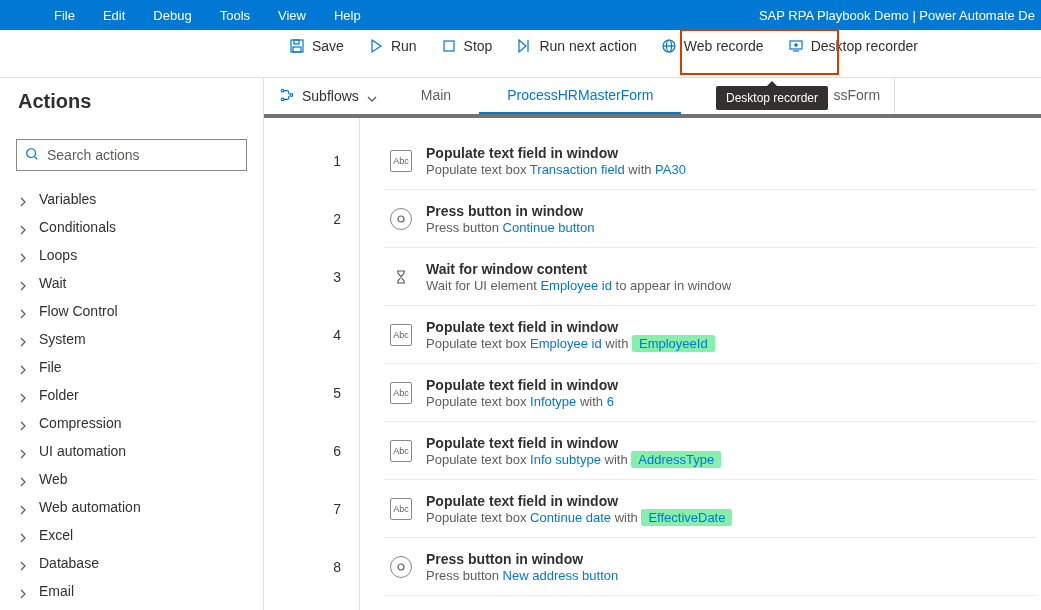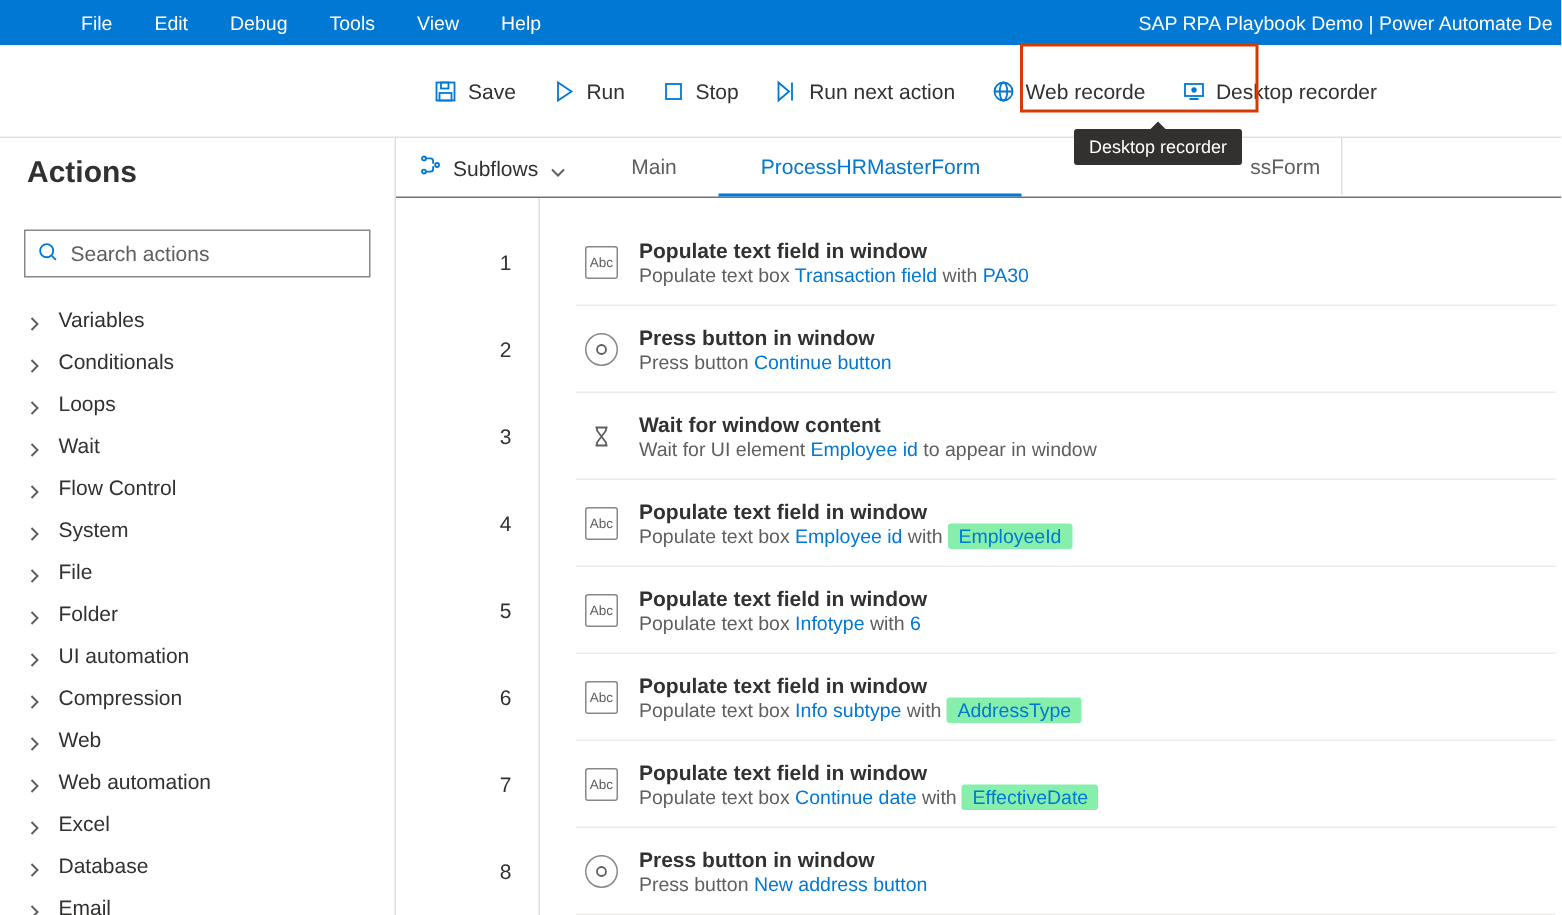--- a/index.html
+++ b/index.html
@@ -1,38 +1,38 @@
 <!DOCTYPE html>
 <html><head>
 <meta charset="utf-8">
 <style>
   * { box-sizing: border-box; margin: 0; padding: 0; }
   body { font-family: "Segoe UI", Arial, sans-serif; font-size: 14px; color: #323130; width: 1041px; height: 610px; overflow: hidden; background: #fff; }
   .menubar { background: #0078d4; color: #fff; display: flex; align-items: center; height: 30px; padding: 0 0 0 40px; }
   .menubar .menu-item { padding: 0 14px; font-size: 13px; cursor: pointer; }
   .menubar .title { margin-left: auto; padding-right: 6px; font-size: 13px; }
-  .toolbar { display: flex; align-items: center; height: 62px; border-bottom: 1px solid #e1dfdd; padding-left: 277px; position: relative; }
+  .toolbar { display: flex; align-items: flex-start; height: 48px; border-bottom: 1px solid #e1dfdd; padding-left: 277px; position: relative; }
   .tool-btn { display: flex; align-items: center; gap: 7px; padding: 0 12px; height: 32px; cursor: pointer; font-size: 14px; color: #323130; }
   .tool-btn .ic { width: 16px; height: 16px; display: inline-flex; align-items: center; justify-content: center; color: #0078d4; }
   .highlight-box { position: absolute; border: 2px solid #d83b01; pointer-events: none; }
   .tooltip { position: absolute; background: #323130; color: #fff; font-size: 12px; padding: 5px 10px; border-radius: 2px; z-index: 10; }
   .tooltip::before { content: ""; position: absolute; top: -5px; left: 50%; margin-left: -5px; border-left: 5px solid transparent; border-right: 5px solid transparent; border-bottom: 5px solid #323130; }
   .body-wrap { display: flex; height: calc(610px - 30px - 46px); }
   .sidebar { width: 264px; border-right: 1px solid #e1dfdd; display: flex; flex-direction: column; overflow-y: auto; }
   .sidebar h1 { font-size: 20px; font-weight: 600; padding: 12px 18px 14px; }
   .search-wrap { padding: 0 16px 14px; }
   .search-box { display: flex; align-items: center; border: 1px solid #8a8886; height: 32px; padding: 0 8px; gap: 8px; margin-top: 12px; }
   .search-box .sic { color: #0078d4; }
   .search-box input { border: none; outline: none; flex: 1; font-size: 14px; background: transparent; }
   .search-box input::placeholder { color: #605e5c; }
   .cat-item { display: flex; align-items: center; gap: 11px; padding: 6px 18px; cursor: pointer; font-size: 14px; }
   .chev { width: 10px; height: 10px; display: inline-block; }
   .chev svg { width: 10px; height: 10px; }
   .main { flex: 1; display: flex; flex-direction: column; overflow: hidden; }
-  .tabbar { display: flex; align-items: center; height: 40px; border-bottom: 1px solid #737373; }
+  .tabbar { display: flex; align-items: center; height: 40px; border-bottom: 4px solid #737373; }
   .subflows { display: flex; align-items: center; gap: 8px; padding: 0 16px; height: 100%; cursor: pointer; }
   .subflows .ic { color: #0078d4; font-size: 14px; }
   .tab { padding: 0 28px; height: 100%; display: flex; align-items: center; cursor: pointer; font-size: 14px; color: #605e5c; border-bottom: 2px solid transparent; }
   .tab.active { color: #0078d4; border-bottom: 2px solid #0078d4; }
   .flow-area { flex: 1; display: flex; overflow: auto; }
   .step-nums { width: 96px; border-right: 1px solid #e1dfdd; display: flex; flex-direction: column; align-items: flex-end; padding-right: 18px; }
   .step-nums div { height: 58px; display: flex; align-items: center; font-size: 14px; color: #323130; }
   .step-nums .first { margin-top: 14px; }
   .steps { flex: 1; padding: 14px 4px 14px 24px; display: flex; flex-direction: column; gap: 0; }
   .step { display: flex; align-items: center; gap: 14px; height: 58px; border-bottom: 1px solid #edebe9; padding: 0 0 0 6px; }
@@ -176,27 +176,27 @@
         <div class="cat-item">
           <span class="chev"><svg viewBox="0 0 10 10" fill="none" stroke="#605e5c" stroke-width="1.3">
               <path d="M3 1 L7 5 L3 9"></path>
             </svg></span>
           <span>Folder</span>
         </div>
         <div class="cat-item">
           <span class="chev"><svg viewBox="0 0 10 10" fill="none" stroke="#605e5c" stroke-width="1.3">
               <path d="M3 1 L7 5 L3 9"></path>
             </svg></span>
+          <span>Compression</span>
+        </div>
+        <div class="cat-item">
+          <span class="chev"><svg viewBox="0 0 10 10" fill="none" stroke="#605e5c" stroke-width="1.3">
+              <path d="M3 1 L7 5 L3 9"></path>
+            </svg></span>
           <span>UI automation</span>
-        </div>
-        <div class="cat-item">
-          <span class="chev"><svg viewBox="0 0 10 10" fill="none" stroke="#605e5c" stroke-width="1.3">
-              <path d="M3 1 L7 5 L3 9"></path>
-            </svg></span>
-          <span>Compression</span>
         </div>
         <div class="cat-item">
           <span class="chev"><svg viewBox="0 0 10 10" fill="none" stroke="#605e5c" stroke-width="1.3">
               <path d="M3 1 L7 5 L3 9"></path>
             </svg></span>
           <span>Web</span>
         </div>
         <div class="cat-item">
           <span class="chev"><svg viewBox="0 0 10 10" fill="none" stroke="#605e5c" stroke-width="1.3">
               <path d="M3 1 L7 5 L3 9"></path>

